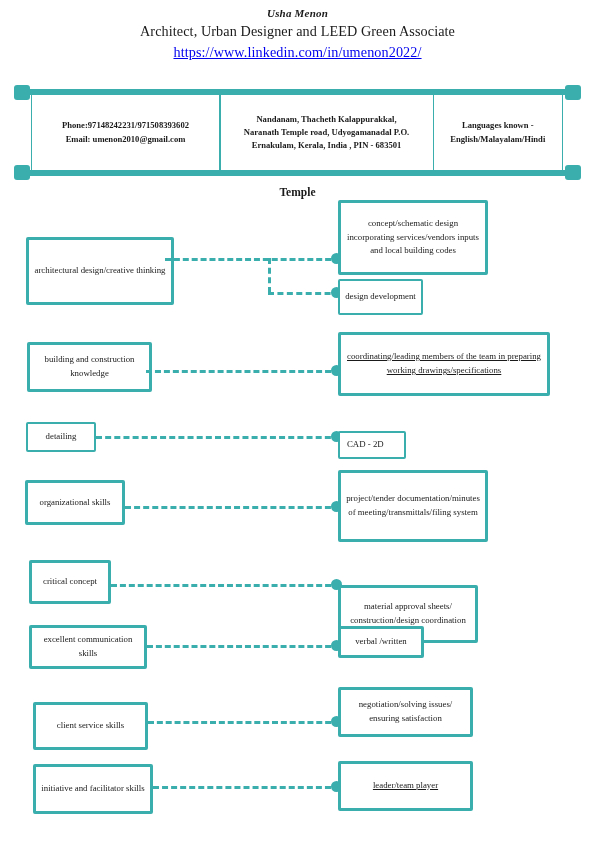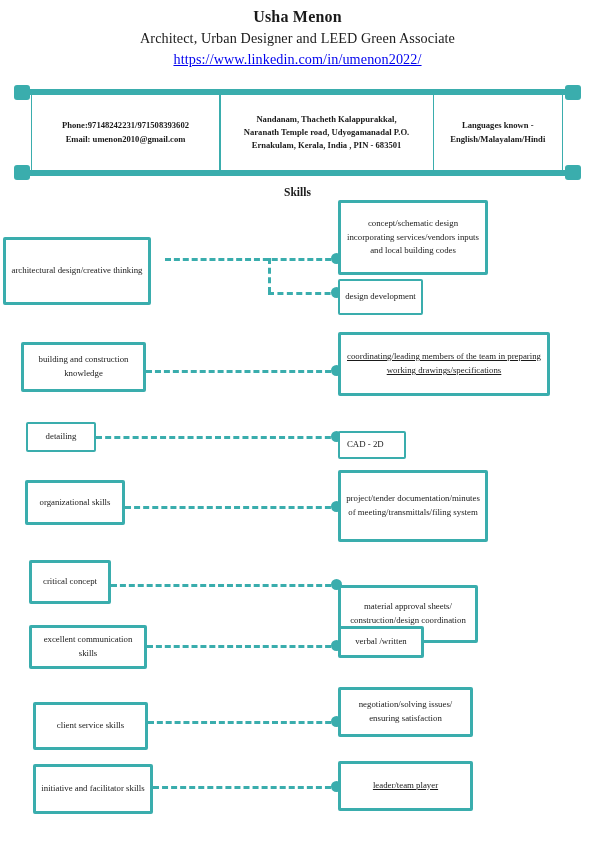--- a/index.html
+++ b/index.html
@@ -16,24 +16,25 @@
     overflow: hidden;
   }
 
   
   .hdr {
     position: absolute;
     left: 0; right: 0; top: 6px;
     text-align: center;
   }
   .hdr-name {
-    font-size: 16px;
+    font-size: 11px;
     font-weight: bold;
     letter-spacing: .2px;
     line-height: 1.35;
+    font-style: italic;
   }
   .hdr-sub {
     font-size: 14.2px;
     line-height: 1.5;
     letter-spacing: .1px;
   }
   .hdr-link {
     font-size: 14.2px;
     line-height: 1.5;
     text-decoration: underline;
@@ -192,41 +193,41 @@
     </div>
     <div class="cbar-cell cell-lang">
       <div class="lines">
         <div>Languages known -</div>
         <div>English/Malayalam/Hindi</div>
       </div>
     </div>
   </div>
 </div>
 
-<div class="skills-title">Skills</div>
+<div class="skills-title">Temple</div>
 
 <div class="diagram">
 
-  <div class="node" style="left:3px; top:237px; width:148px; height:68px;justify-content:center;">
+  <div class="node" style="left:26px; top:237px; width:148px; height:68px;justify-content:center;">
     <span class="txt">architectural design/creative thinking</span>
   </div>
   <div class="conn" style="left:165px; top:258px; width:175px;"></div>
   <div class="conn-v" style="left:268px; top:258px; height:35px;"></div>
   <div class="conn" style="left:268px; top:292px; width:72px;"></div>
   <div class="dot" style="left:331px; top:253px;"></div>
   <div class="dot" style="left:331px; top:287px;"></div>
 
   <div class="node" style="left:338px; top:200px; width:150px; height:75px;">
     <span class="txt">concept/schematic  design incorporating services/vendors inputs and local building codes</span>
   </div>
   <div class="node thin" style="left:338px; top:279px; width:85px; height:36px;">
     <span class="txt">design development</span>
   </div>
 
-  <div class="node" style="left:21px; top:342px; width:125px; height:50px;">
+  <div class="node" style="left:27px; top:342px; width:125px; height:50px;">
     <span class="txt">building and construction knowledge</span>
   </div>
   <div class="conn" style="left:146px; top:370px; width:194px;"></div>
   <div class="dot" style="left:331px; top:365px;"></div>
   <div class="node" style="left:338px; top:332px; width:212px; height:64px;text-decoration:underline;">
     <span class="txt">coordinating/leading members of the team in preparing working drawings/specifications</span>
   </div>
 
   <div class="node thin" style="left:26px; top:422px; width:70px; height:30px;">
     <span class="txt">detailing</span>

